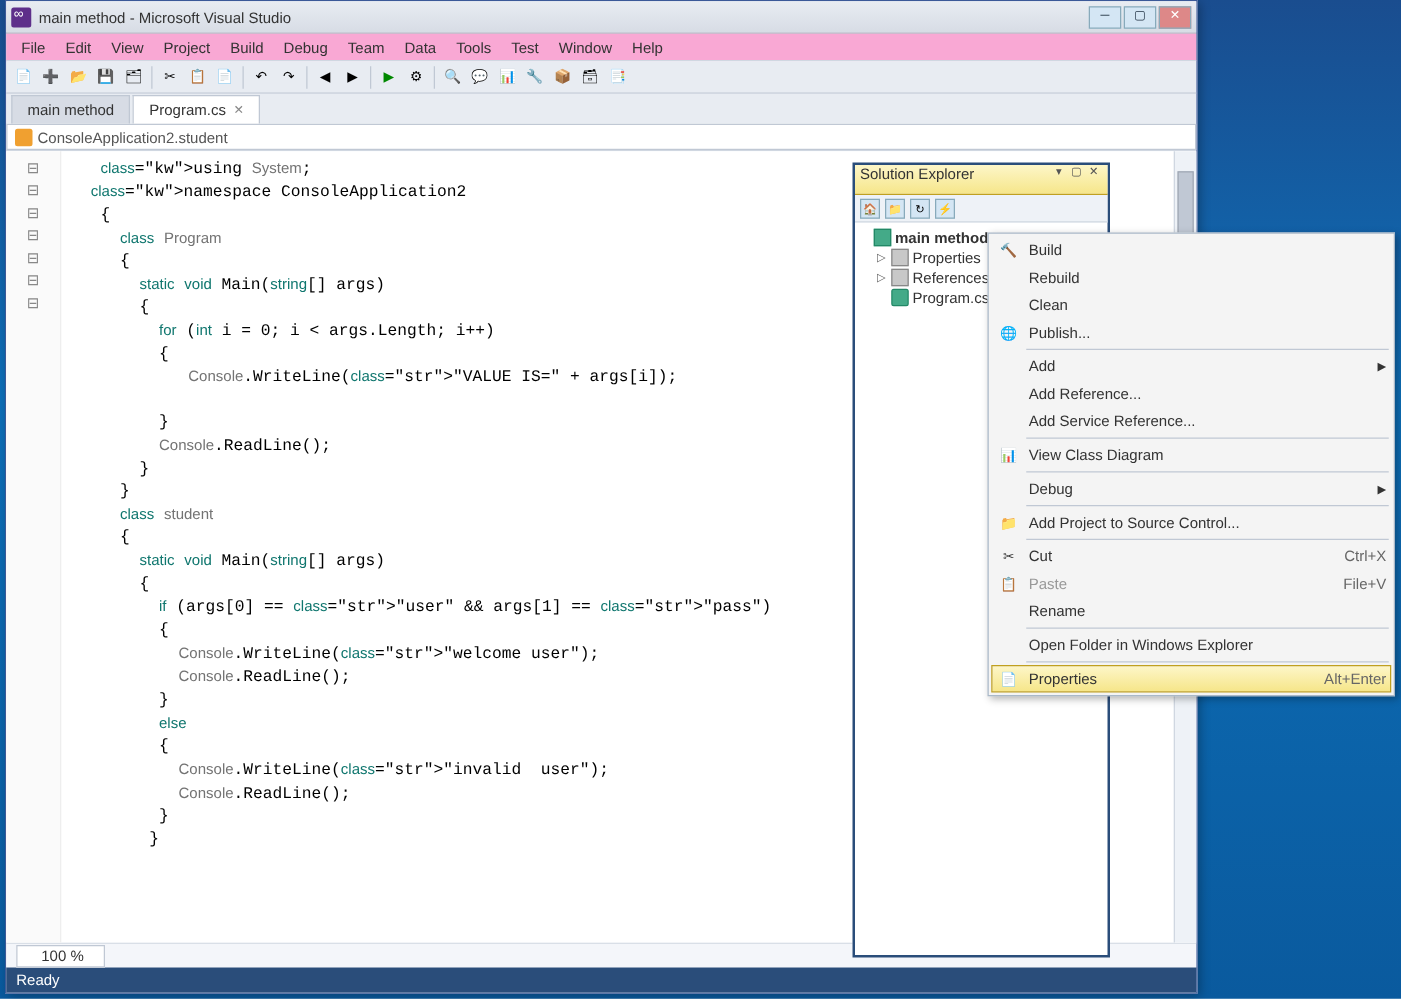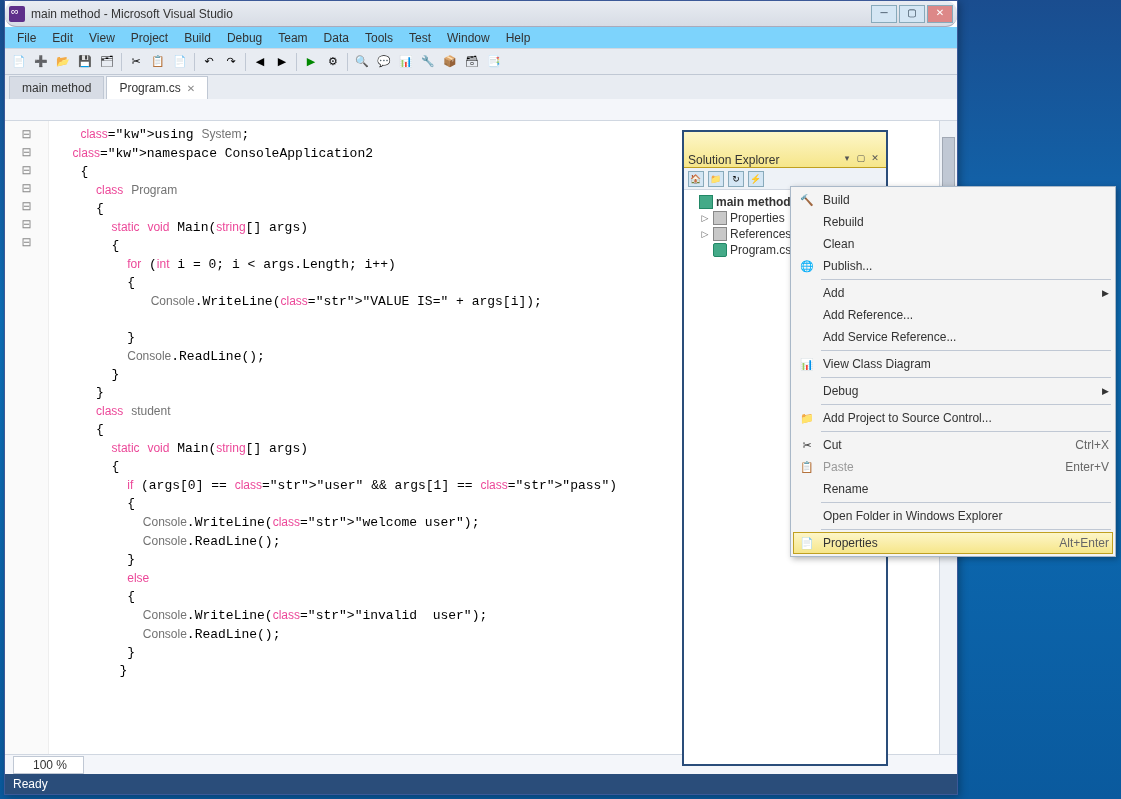--- a/index.html
+++ b/index.html
@@ -1,48 +1,48 @@
 <!DOCTYPE html>
 <html><head>
 <meta charset="utf-8">
 <style>
 * { margin:0; padding:0; box-sizing:border-box; font-family:"Segoe UI",Tahoma,sans-serif; font-size:12px; }
 body { background:linear-gradient(180deg,#1a4d8f 0%,#0d6fb8 40%,#0a5a9e 100%); width:1121px; height:799px; overflow:hidden; position:relative; }
 .window { position:absolute; left:4px; top:0; width:954px; height:795px; background:#fff; border:1px solid #3b5998; box-shadow:2px 2px 8px rgba(0,0,0,.3); }
-.titlebar { height:26px; background:linear-gradient(#e8ecf2,#d7dce5); display:flex; align-items:center; padding:0 4px; border-bottom:1px solid #aab;border-radius:11px; }
+.titlebar { height:26px; background:linear-gradient(#e8ecf2,#d7dce5); display:flex; align-items:center; padding:0 4px; border-bottom:1px solid #aab; }
 .titlebar .vs-icon { width:16px; height:16px; margin-right:6px; display:inline-block; background:#5e2f8a; border-radius:2px; position:relative; }
 .titlebar .vs-icon::before { content:"∞"; color:#fff; font-size:11px; position:absolute; left:2px; top:-1px; }
 .titlebar .title { flex:1; color:#333; font-size:12px; }
 .winbtns { display:flex; gap:2px; }
 .winbtns div { width:26px; height:18px; background:#d4e6f4; border:1px solid #8ab; text-align:center; line-height:14px; font-size:10px; color:#234; cursor:pointer; }
 .winbtns .close { background:#d88; color:#fff; }
-.menubar { height:22px; background:#7dd3fc; display:flex; align-items:center; padding:0 4px; border-bottom:1px solid #d0d7e1; }
+.menubar { height:22px; background:#f9a8d4; display:flex; align-items:center; padding:0 4px; border-bottom:1px solid #d0d7e1; }
 .menubar span { padding:3px 8px; color:#333; cursor:pointer; }
 .toolbar { height:26px; background:#e8ecf2; border-bottom:1px solid #c0c8d4; display:flex; align-items:center; padding:0 4px; gap:2px; }
 .tbtn { width:20px; height:20px; display:inline-flex; align-items:center; justify-content:center; border:1px solid transparent; cursor:pointer; font-size:11px; }
 .tsep { width:1px; height:18px; background:#c0c8d4; margin:0 2px; }
 .tabbar { height:24px; background:#e8ecf2; display:flex; align-items:flex-end; padding:0 4px; }
 .tab { padding:4px 12px; background:#d7dce5; border:1px solid #c0c8d4; border-bottom:none; margin-right:2px; color:#333; cursor:pointer; display:flex; align-items:center; gap:6px; }
 .tab.active { background:#fff; }
 .tab .x { color:#888; font-size:10px; }
 .navbar { height:22px; background:#f4f6fa; border-bottom:1px solid #d0d7e1; display:flex; }
 .navbar .combo { flex:1; border:1px solid #c0c8d4; background:#fff; padding:2px 6px; color:#555; display:flex; align-items:center; gap:4px; }
 .navbar .ico { width:14px; height:14px; background:#f0a030; display:inline-block; border-radius:2px; }
 .editor-area { position:relative; height:calc(100% - 26px - 22px - 26px - 24px - 22px - 20px - 20px); display:flex; background:#fff; }
 .gutter { width:44px; background:#fafafa; border-right:1px solid #eee; color:#ccc; font-family:Consolas,monospace; font-size:13px; padding-top:4px; text-align:center; line-height:18px; }
 .fold { color:#888; cursor:pointer; }
 .code { flex:1; font-family:Consolas,"Courier New",monospace; font-size:13px; line-height:18px; padding:4px 0 4px 8px; white-space:pre; color:#000; overflow:hidden; }
-.kw { color:#ec4899; }
+.kw { color:#0f766e; }
 .cls { color:#737373; }
 .footer-zoom { height:20px; background:#f4f6fa; border-top:1px solid #d0d7e1; display:flex; align-items:center; padding:0 8px; color:#333; }
 .footer-zoom .drop { border:1px solid #c0c8d4; background:#fff; padding:1px 16px 1px 19px; }
 .statusbar { height:20px; background:#2a4d7a; color:#fff; display:flex; align-items:center; padding:0 8px; }
 
 .solution-panel { position:absolute; left:682px; top:130px; width:206px; height:636px; border:2px solid #2a4d7a; background:#fff; }
-.sp-header { height:36px; background:linear-gradient(#fdf6c8,#f6e68a); display:flex; align-items:flex-end; padding:0 4px; font-size:11px; color:#333; border-bottom:1px solid #c0a020; }
+.sp-header { height:24px; background:linear-gradient(#fdf6c8,#f6e68a); display:flex; align-items:flex-start; padding:0 4px; font-size:11px; color:#333; border-bottom:1px solid #c0a020; }
 .sp-header .flex { flex:1; }
 .sp-header .pbtn { width:14px; height:14px; font-size:9px; text-align:center; cursor:pointer; color:#555; }
 .sp-tools { height:22px; background:#eef2f7; display:flex; align-items:center; padding:0 4px; gap:4px; border-bottom:1px solid #d0d7e1; }
 .sp-tools .ti { width:16px; height:16px; background:#d4e6f4; border:1px solid #8ab; cursor:pointer; font-size:9px; text-align:center; line-height:14px; }
 .tree { padding:4px 2px; font-size:11px; color:#333; }
 .tree-row { display:flex; align-items:center; padding:1px 0; cursor:pointer; gap:3px; }
 .tree-row .arrow { width:10px; text-align:center; color:#666; font-size:9px; }
 .tree-row.ind1 { padding-left:14px; }
 .tree-row .ticon { width:14px; height:14px; display:inline-block; }
 .ticon.proj { background:#4a8; border:1px solid #286; }
@@ -120,20 +120,24 @@
     <span class="tbtn">🗃</span>
     <span class="tbtn">📑</span>
   </div>
 
   <div class="tabbar" id="tabbar">
       <div class="tab">main method</div>
       <div class="tab active">Program.cs<span class="x">✕</span></div>
     </div>
 
   <div class="navbar">
+    <div class="combo">
+        <span class="ico"></span>
+        <span>ConsoleApplication2.student</span>
+      </div>
   </div>
 
   <div class="editor-area">
     <div class="gutter" id="gutter">
         <div class="fold"></div>
         <div class="fold">⊟</div>
         <div class="fold"></div>
         <div class="fold">⊟</div>
         <div class="fold"></div>
         <div class="fold">⊟</div>
@@ -294,21 +298,21 @@
     </div>
     <div class="cm-sep"></div>
     <div class="cm-row">
       <span class="cm-icon">✂</span>
       <span class="cm-label">Cut</span>
       <span class="cm-short">Ctrl+X</span>
     </div>
     <div class="cm-row disabled">
       <span class="cm-icon">📋</span>
       <span class="cm-label">Paste</span>
-      <span class="cm-short">Enter+V</span>
+      <span class="cm-short">File+V</span>
     </div>
     <div class="cm-row">
       <span class="cm-icon"></span>
       <span class="cm-label">Rename</span>
     </div>
     <div class="cm-sep"></div>
     <div class="cm-row">
       <span class="cm-icon"></span>
       <span class="cm-label">Open Folder in Windows Explorer</span>
     </div>

